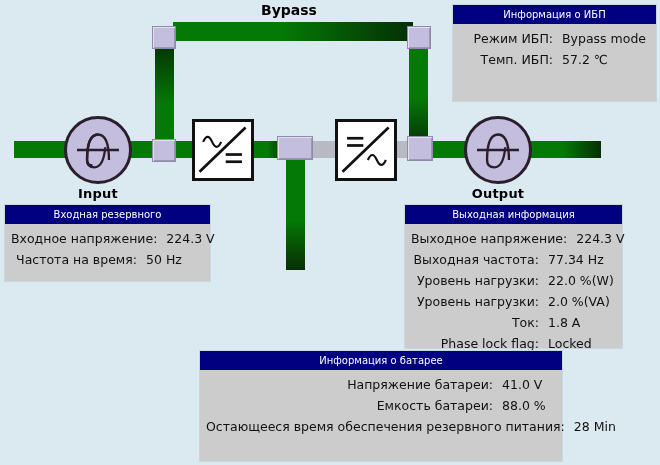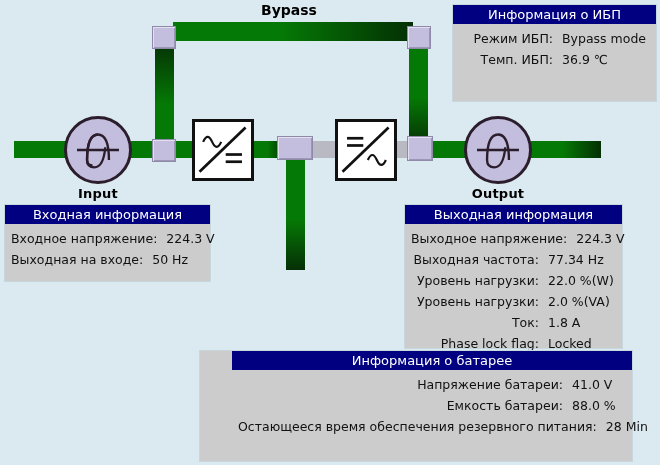--- a/index.html
+++ b/index.html
@@ -53,38 +53,38 @@
     white-space:nowrap;
   }
 
   
   .panel{
     position:absolute;background:#cccccc;
     border:1px solid #c8d6de;box-sizing:border-box;
   }
   .panel-title{
     background:#000080;color:#fff;text-align:center;
-    font-size:13px;line-height:19px;height:19px;
+    font-size:10px;line-height:19px;height:19px;
     white-space:nowrap;overflow:hidden;
   }
   .panel-body{padding:4px 8px 4px 6px;}
   .row{
     display:flex;align-items:flex-end;
     font-size:12.5px;color:#111;line-height:21px;white-space:nowrap;
   }
   .row .k{flex:1 1 auto;text-align:right;padding-right:9px;}
   .row .v{flex:0 0 auto;text-align:left;}
 
   #panel-ups{left:452px;top:4px;width:205px;height:98px;}
   #panel-ups .v{width:86px;}
   #panel-input{left:4px;top:204px;width:207px;height:78px;}
   #panel-input .v{width:56px;}
   #panel-output{left:404px;top:204px;width:219px;height:145px;}
   #panel-output .v{width:66px;}
-  #panel-battery{left:199px;top:350px;width:434px;height:112px;padding-left:32px;}
+  #panel-battery{left:199px;top:350px;width:364px;height:112px;}
   #panel-battery .v{width:52px;}
 </style>
 </head>
 <body>
 
 <div id="stage">
 
   <div class="wire green" style="left:14px;top:141px;width:52px;height:17px;"></div>
 
   <div class="wire green" style="left:131px;top:141px;width:31px;height:17px;"></div>
@@ -162,34 +162,34 @@
 
   <div class="panel" id="panel-ups">
     <div class="panel-title">Информация о ИБП</div>
     <div class="panel-body">
       <div class="row">
         <span class="k">Режим ИБП:</span>
         <span class="v">Bypass mode</span>
       </div>
       <div class="row">
         <span class="k">Темп. ИБП:</span>
-        <span class="v">36.9  ℃</span>
+        <span class="v">57.2  ℃</span>
       </div>
     </div>
   </div>
 
   <div class="panel" id="panel-input">
-    <div class="panel-title">Входная информация</div>
+    <div class="panel-title">Входная резервного</div>
     <div class="panel-body">
       <div class="row">
         <span class="k">Входное напряжение:</span>
         <span class="v">224.3 V</span>
       </div>
       <div class="row">
-        <span class="k">Выходная на входе:</span>
+        <span class="k">Частота на время:</span>
         <span class="v">50 Hz</span>
       </div>
     </div>
   </div>
 
   <div class="panel" id="panel-output">
     <div class="panel-title">Выходная информация</div>
     <div class="panel-body">
       <div class="row">
         <span class="k">Выходное напряжение:</span>

